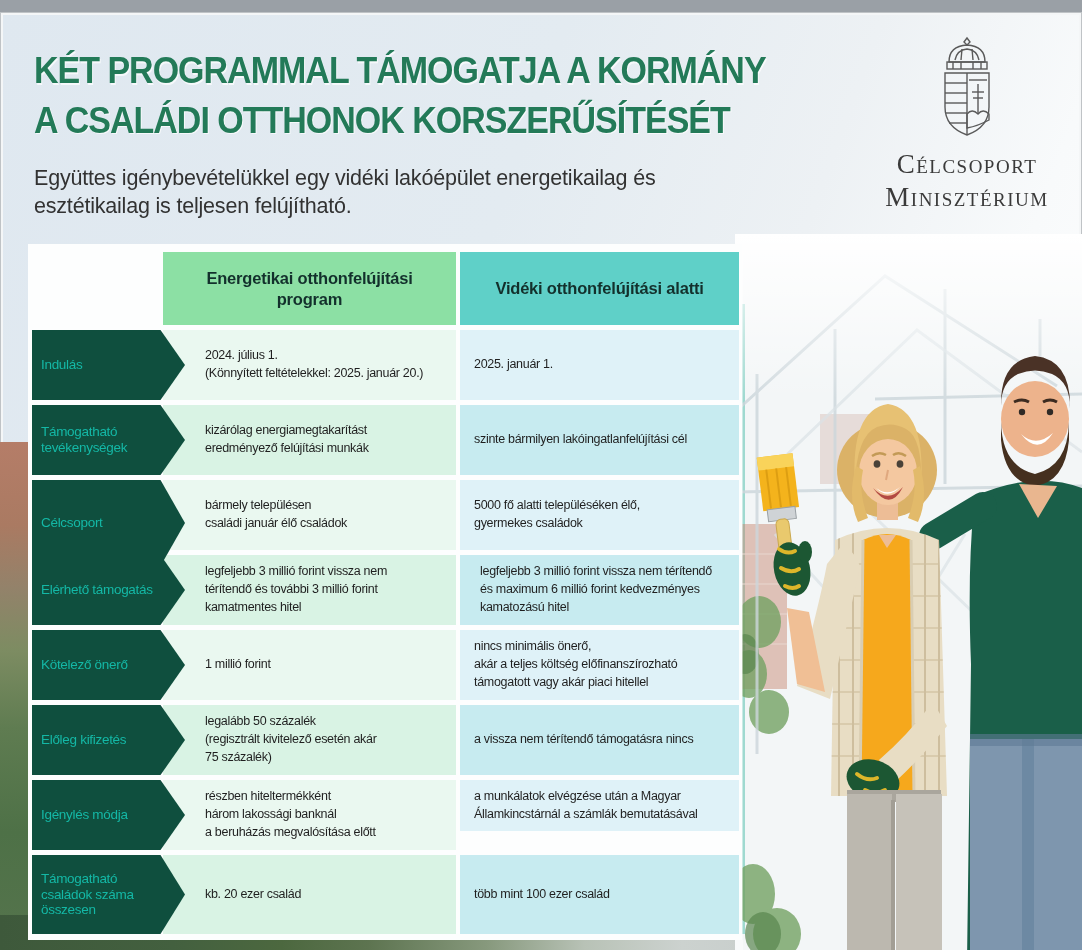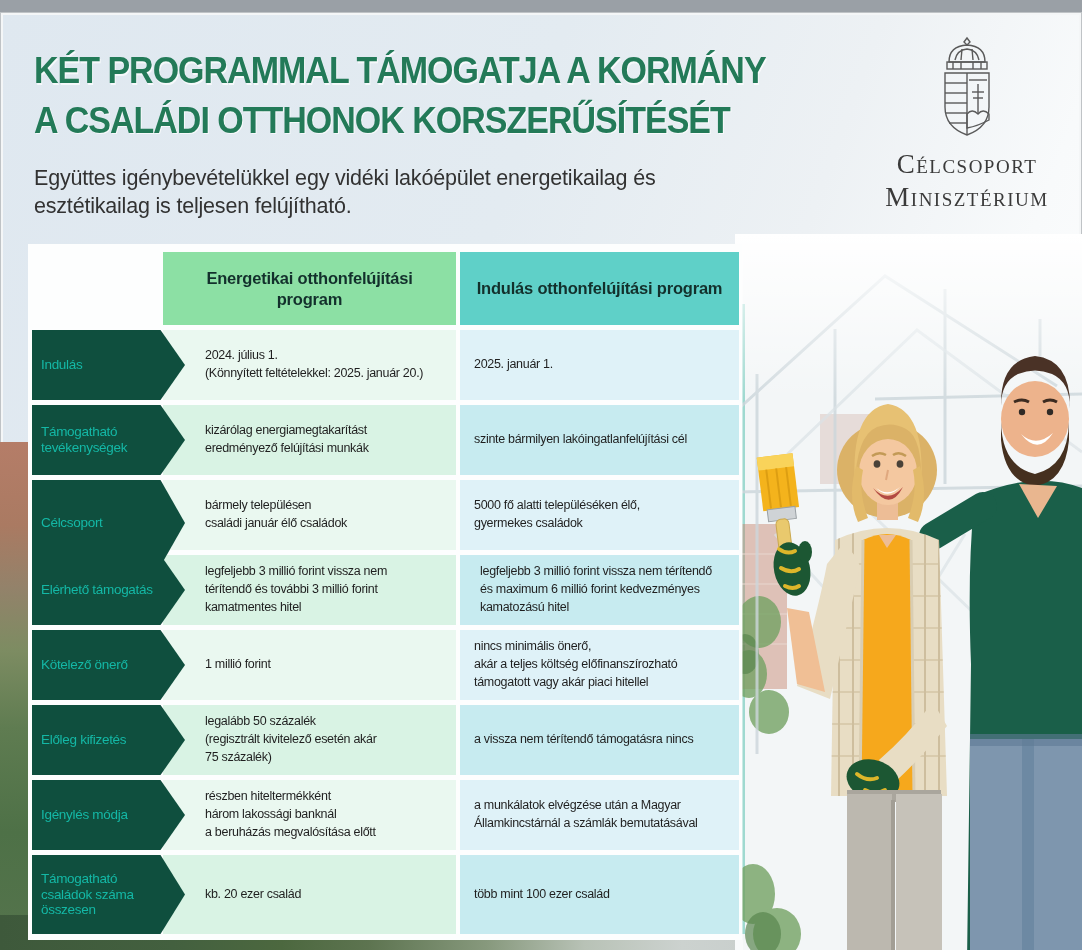--- a/index.html
+++ b/index.html
@@ -237,21 +237,21 @@
         <path d="M44,44 h18"></path>
       </g>
     </svg>
     <div class="org">
       <div>Célcsoport</div>
       <div>Minisztérium</div>
     </div>
   </div>
 
   <div class="thead c1">Energetikai otthonfelújítási program</div>
-  <div class="thead c2">Indulás otthonfelújítási program</div>
+  <div class="thead c2">Vidéki otthonfelújítási alatti</div>
 
   <div class="arrow" style="top:318px;height:70px;">Indulás</div>
   <div class="cell c1 g-light" style="top:318px;height:70px;">2024. július 1.
 (Könnyített feltételekkel: 2025. január 20.)</div>
   <div class="cell c2 t-light" style="top:318px;height:70px;">2025. január 1.</div>
 
   <div class="arrow" style="top:393px;height:70px;">Támogatható tevékenységek</div>
   <div class="cell c1 g-dark" style="top:393px;height:70px;">kizárólag energiamegtakarítást
 eredményező felújítási munkák</div>
   <div class="cell c2 t-dark" style="top:393px;height:70px;">szinte bármilyen lakóingatlanfelújítási cél</div>
@@ -279,21 +279,21 @@
   <div class="arrow" style="top:693px;height:70px;">Előleg kifizetés</div>
   <div class="cell c1 g-dark" style="top:693px;height:70px;">legalább 50 százalék
 (regisztrált kivitelező esetén akár
 75 százalék)</div>
   <div class="cell c2 t-dark" style="top:693px;height:70px;">a vissza nem térítendő támogatásra nincs</div>
 
   <div class="arrow" style="top:768px;height:70px;">Igénylés módja</div>
   <div class="cell c1 g-light" style="top:768px;height:70px;">részben hiteltermékként
 három lakossági banknál
 a beruházás megvalósítása előtt</div>
-  <div class="cell c2 t-light" style="top:768px;height:70px;">a munkálatok elvégzése után a Magyar
+  <div class="cell c2 t-light" style="top:768px;height:51px;">a munkálatok elvégzése után a Magyar
 Államkincstárnál a számlák bemutatásával</div>
 
   <div class="arrow" style="top:843px;height:79px;">Támogatható családok száma összesen</div>
   <div class="cell c1 g-dark" style="top:843px;height:79px;">kb. 20 ezer család</div>
   <div class="cell c2 t-dark" style="top:843px;height:79px;">több mint 100 ezer család</div>
 
   <div class="bottom-bar"></div>
 </div>
 
 </body></html>

